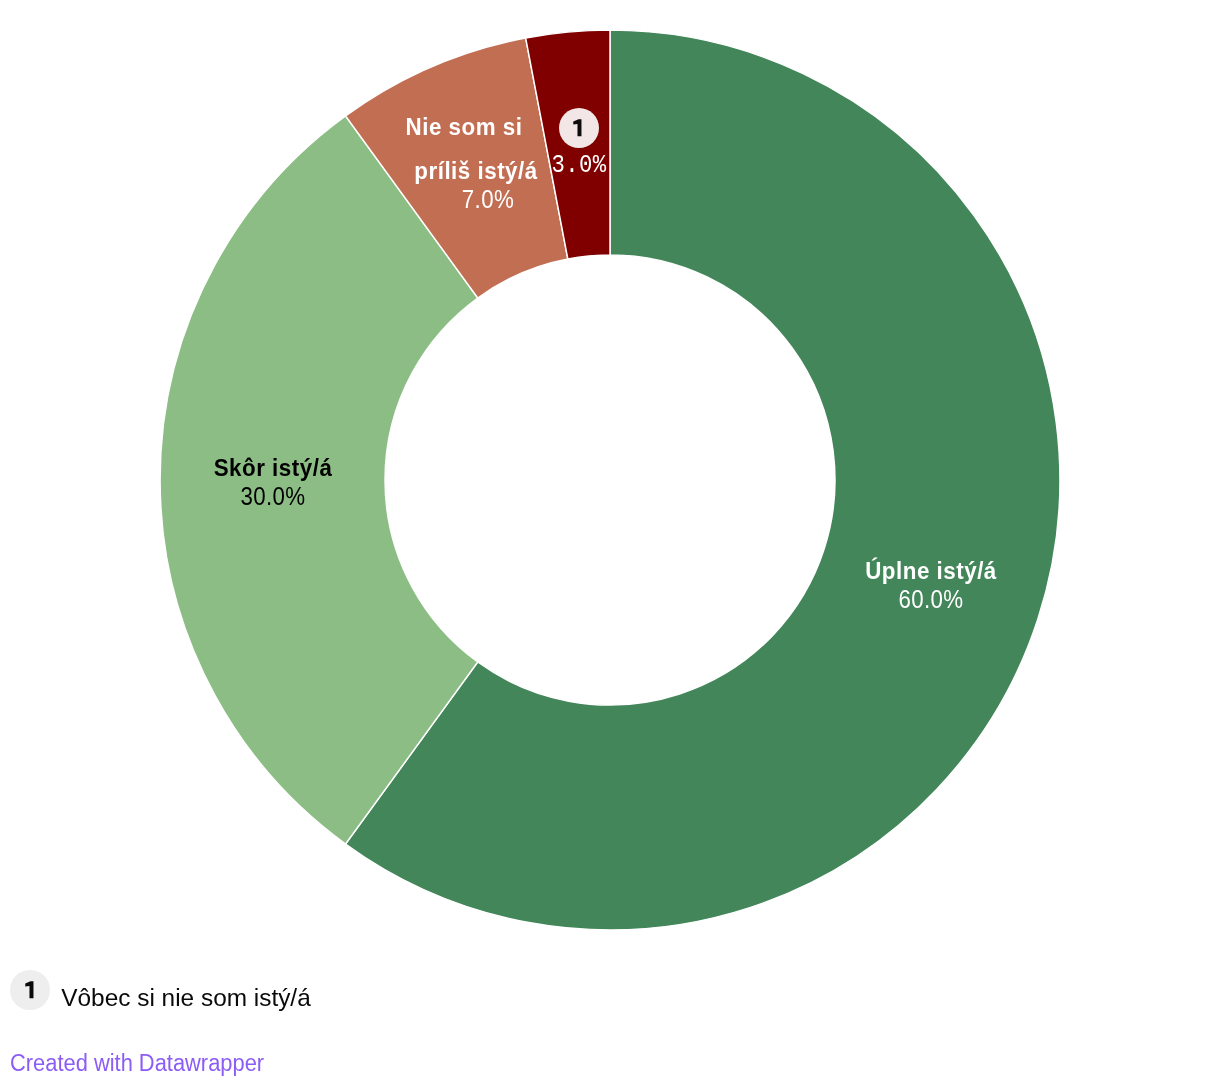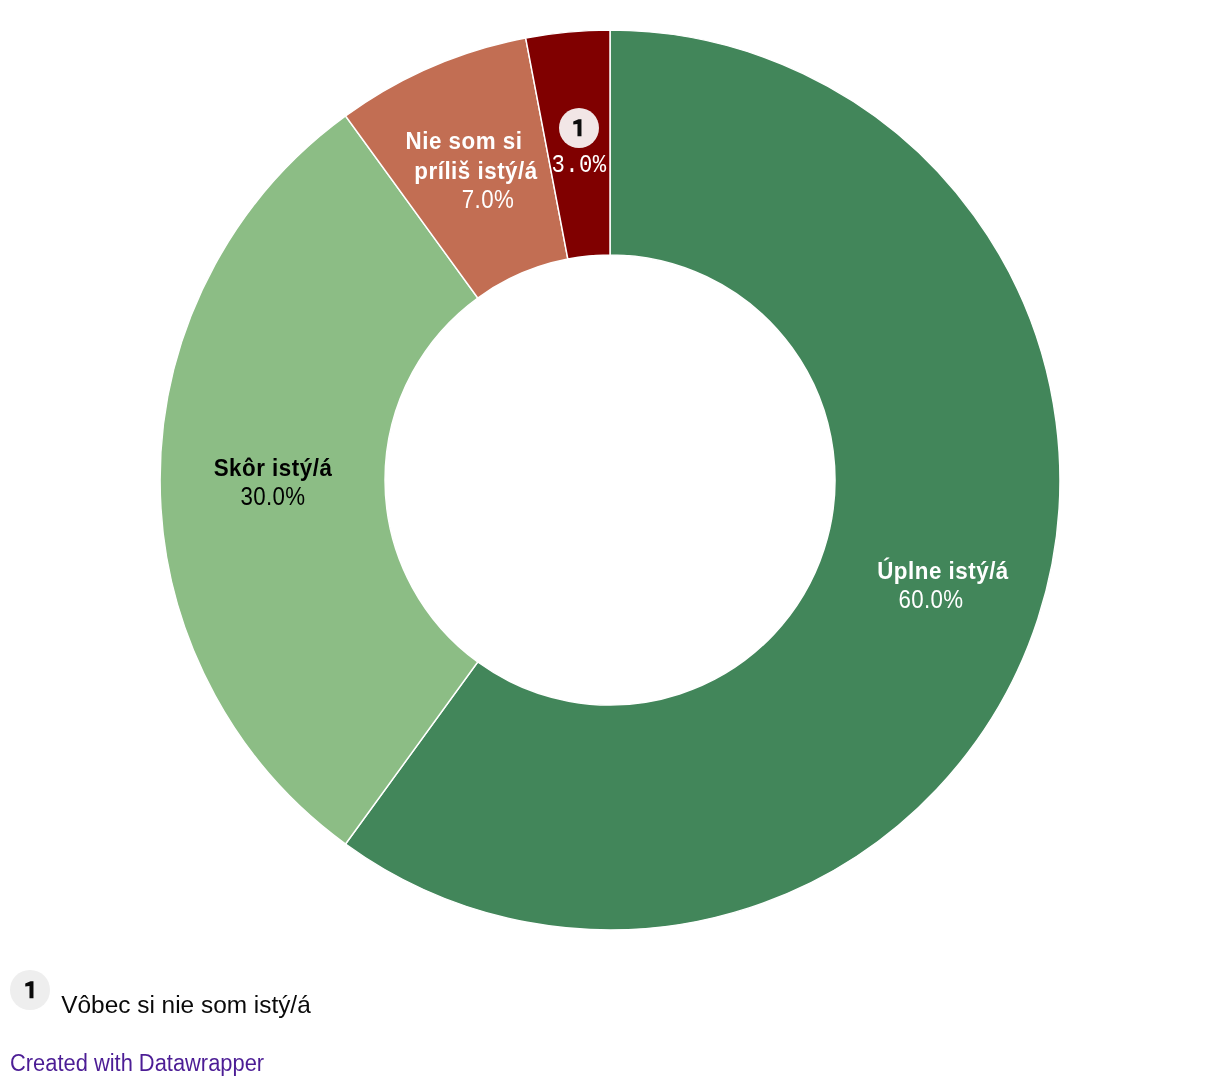--- a/index.html
+++ b/index.html
@@ -16,24 +16,24 @@
       transform:translateX(-50%);width:max-content;}
   .slice-label .name{font-weight:bold;font-size:24.4px;letter-spacing:0.55px;}
   .slice-label .val{font-weight:400;font-size:25.4px;letter-spacing:0.45px;}
   .sx{display:inline-block;transform:scaleX(0.917);transform-origin:center;}
   .sxv{display:inline-block;transform:scaleX(0.878);transform-origin:center;}
   .key-row{position:absolute;display:flex;align-items:center;}
   .key-badge{
     width:39.6px;height:39.8px;border-radius:50%;background:#eeeeee;
     display:flex;align-items:center;justify-content:center;
   }
-  .key-text{font-size:24.4px;color:#0a0a0a;margin-left:11.6px;line-height:28px;position:relative;top:15px;}
+  .key-text{font-size:24.4px;color:#0a0a0a;margin-left:11.6px;line-height:28px;position:relative;top:8px;}
   .glyph1{width:10.75px;height:17.5px;display:block;margin-right:4.0px;}
   .key-badge .glyph1{margin-right:0.8px;}
-  .footer{position:absolute;font-size:23px;color:#4c1d95;line-height:20px;}
+  .footer{position:absolute;font-size:23px;color:#8b5cf6;line-height:20px;}
   .footer span{display:inline-block;transform:scaleX(0.951);transform-origin:left center;}
   .inline-badge{
     display:inline-flex;width:40px;height:40px;border-radius:50%;background:#f2e6e6;
     align-items:center;justify-content:center;font-weight:bold;font-size:24.6px;color:#0d0d0d;
     letter-spacing:0;vertical-align:top;
   }
 </style>
 </head>
 <body>
 
@@ -42,31 +42,31 @@
   <svg id="donut" viewBox="0 0 1220 960">
     <g id="donut-slices">
         <path d="M 610.00 30.10 A 449.9 449.9 0 1 1 345.56 843.98 L 477.75 662.03 A 225 225 0 1 0 610.00 255.00 Z" fill="#42865A" stroke="#ffffff" stroke-width="1.45"></path>
         <path d="M 345.56 843.98 A 449.9 449.9 0 0 1 345.56 116.02 L 477.75 297.97 A 225 225 0 0 0 477.75 662.03 Z" fill="#8CBD85" stroke="#ffffff" stroke-width="1.45"></path>
         <path d="M 345.56 116.02 A 449.9 449.9 0 0 1 525.70 38.07 L 567.84 258.99 A 225 225 0 0 0 477.75 297.97 Z" fill="#C26E53" stroke="#ffffff" stroke-width="1.45"></path>
         <path d="M 525.70 38.07 A 449.9 449.9 0 0 1 610.00 30.10 L 610.00 255.00 A 225 225 0 0 0 567.84 258.99 Z" fill="#800000" stroke="#ffffff" stroke-width="1.45"></path>
       </g>
   </svg>
 
   <div class="slice-label" style="color:#ffffff;">
-    <div class="ln name" style="left:931px;top:557px;margin-left:12px;"><span class="sx">Úplne istý/á</span></div>
+    <div class="ln name" style="left:931px;top:557px;"><span class="sx">Úplne istý/á</span></div>
     <div class="ln val" style="left:931px;top:585px;"><span class="sxv">60.0%</span></div>
   </div>
 
   <div class="slice-label" style="color:#000000;">
     <div class="ln name" style="left:273px;top:453.5px;"><span class="sx">Skôr istý/á</span></div>
     <div class="ln val" style="left:273px;top:481.5px;text-align:right;"><span class="sxv">30.0%</span></div>
   </div>
 
   <div class="slice-label" style="color:#ffffff;">
-    <div class="ln name" style="left:464px;top:127px;"><span class="sx">Nie som si</span></div>
+    <div class="ln name" style="left:464px;top:113px;"><span class="sx">Nie som si</span></div>
     <div class="ln name" style="left:476px;top:157px;text-align:right;"><span class="sx">príliš istý/á</span></div>
     <div class="ln val" style="left:488px;top:185px;"><span class="sxv">7.0%</span></div>
   </div>
 
   <div class="slice-label" style="color:#ffffff;">
     <div class="ln" style="left:579px;top:108px;height:40px;line-height:40px;">
       <span class="inline-badge">
           <svg class="glyph1" viewBox="0 0 10.2 17.5">
             <title>1</title>
             <path d="M 9.2 0.2 L 9.2 17.3 L 5.2 17.3 L 5.2 4.9 L 1.0 5.4 L 1.0 2.5 L 6.3 0.2 Z" fill="#0d0d0d"></path>

